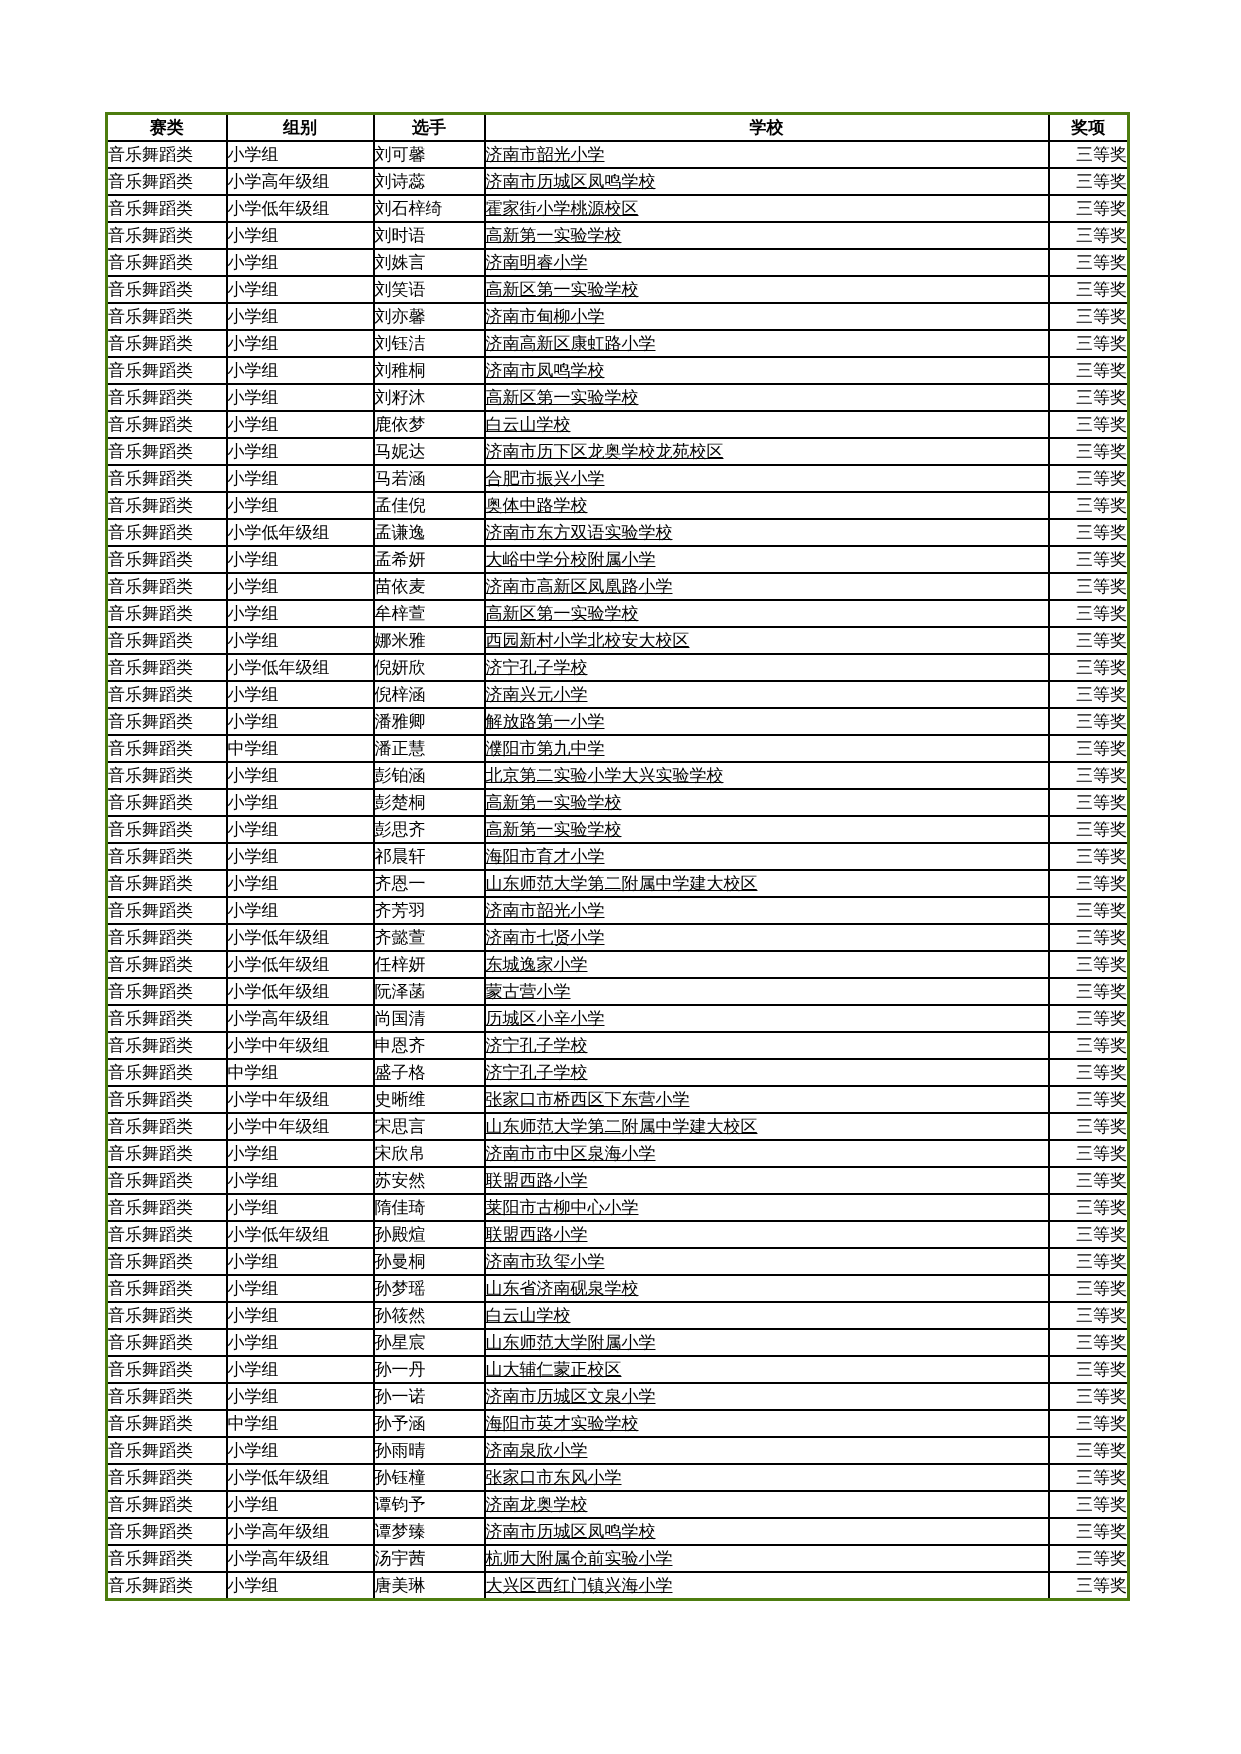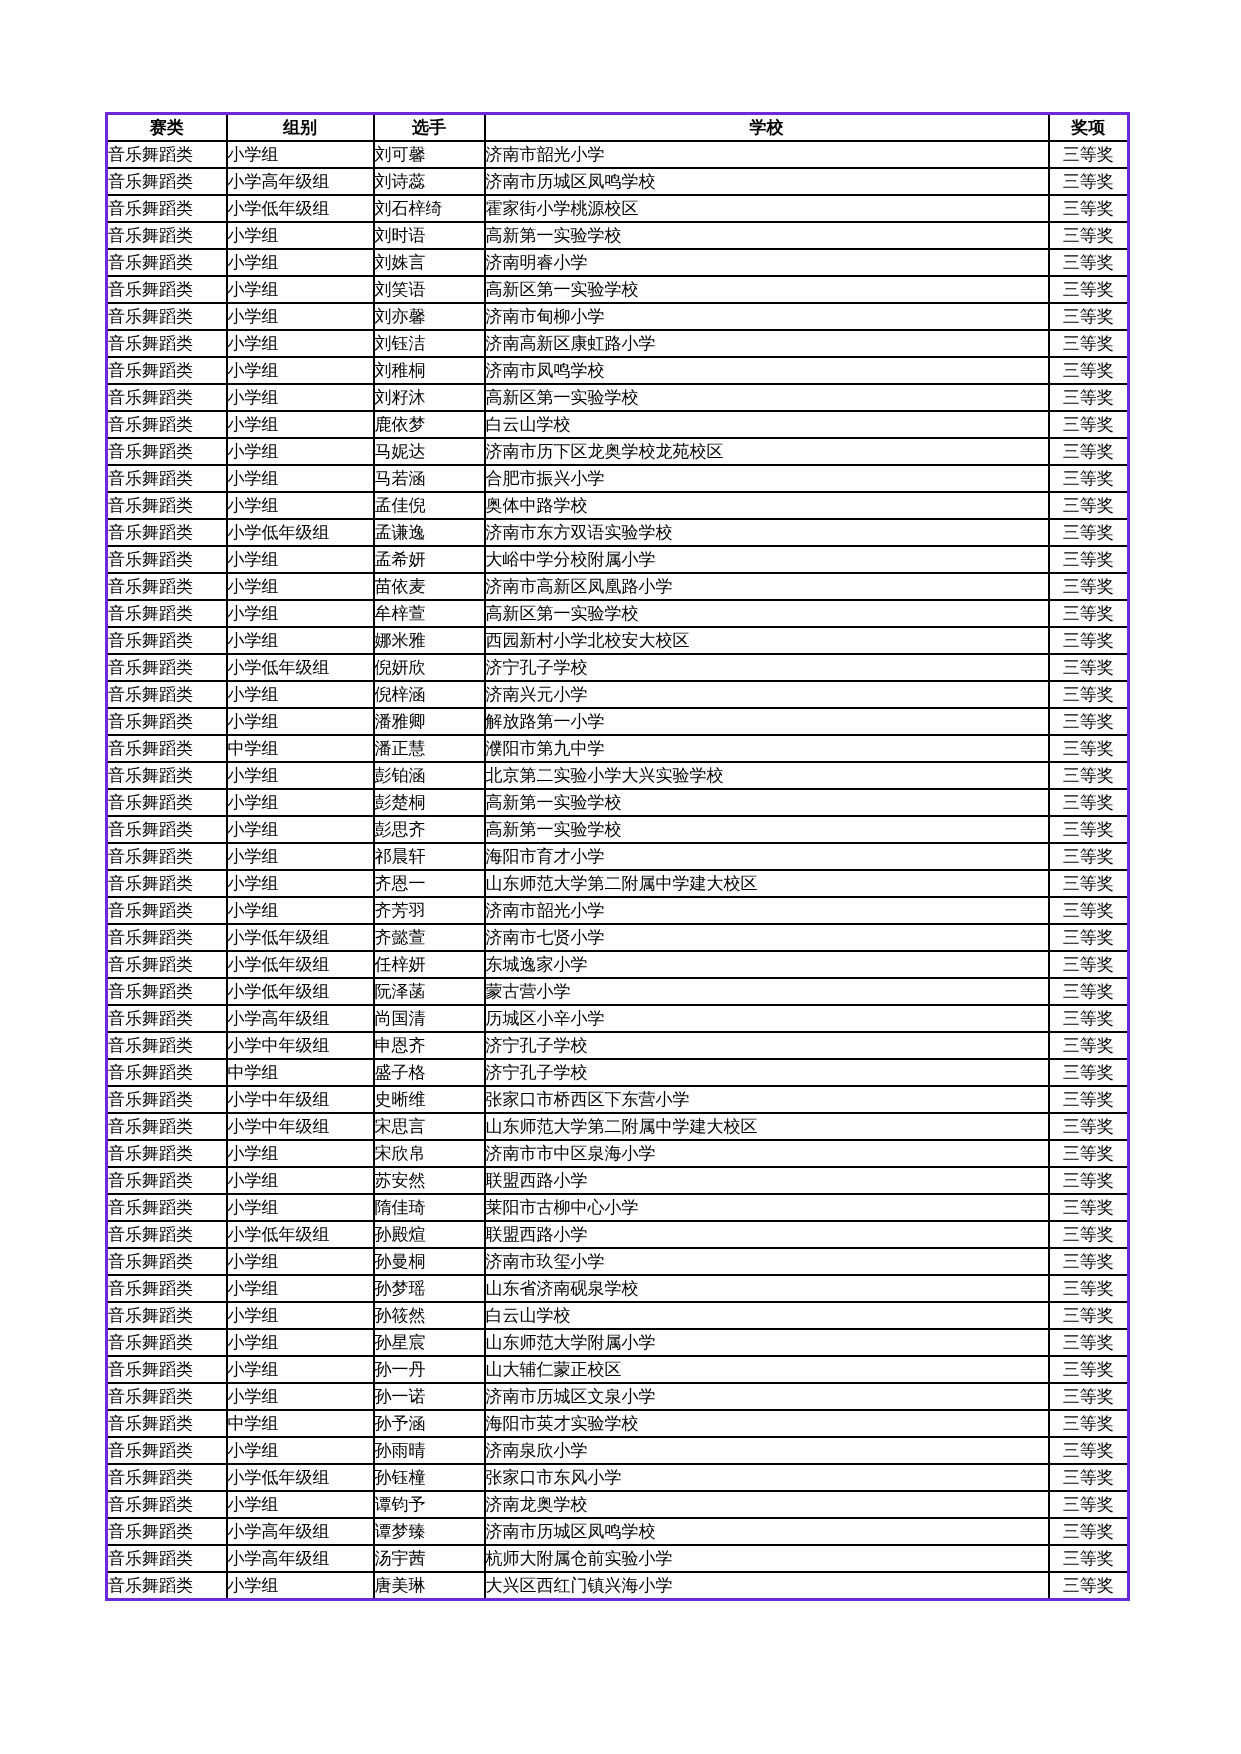--- a/index.html
+++ b/index.html
@@ -18,42 +18,42 @@
     overflow: hidden;
   }
   table.awards {
     position: absolute;
     left: 105px;
     top: 112px;
     border-collapse: collapse;
     table-layout: fixed;
     width: 1022px;
     background: #ffffff;
-    border: 3px solid #6d28d9;
+    border: 3px solid #4d7c0f;
   }
   table.awards th, table.awards td {
     border: 2px solid #000000;
     padding: 0;
     margin: 0;
     font-size: 17px;
     line-height: 25px;
     height: 25.7px;
     color: #000000;
     white-space: nowrap;
     overflow: hidden;
     box-sizing: border-box;
   }
   table.awards th {
     font-weight: bold;
     text-align: center;
     height: 26px;
   }
   td.c-category, td.c-group, td.c-name { padding-left: 4px; text-align: left; }
-  td.c-school { padding-left: 5px; text-align: left; }
-  td.c-award  { padding-left: 7px; text-align: center; }
+  td.c-school { padding-left: 5px; text-align: left; text-decoration: underline; }
+  td.c-award  { padding-left: 7px; text-align: right; }
   col.w-category { width: 120px; }
   col.w-group    { width: 147px; }
   col.w-name     { width: 111px; }
   col.w-school   { width: 564px; }
   col.w-award    { width: 80px; }
 </style>
 </head>
 <body>
 
 <div class="page">

